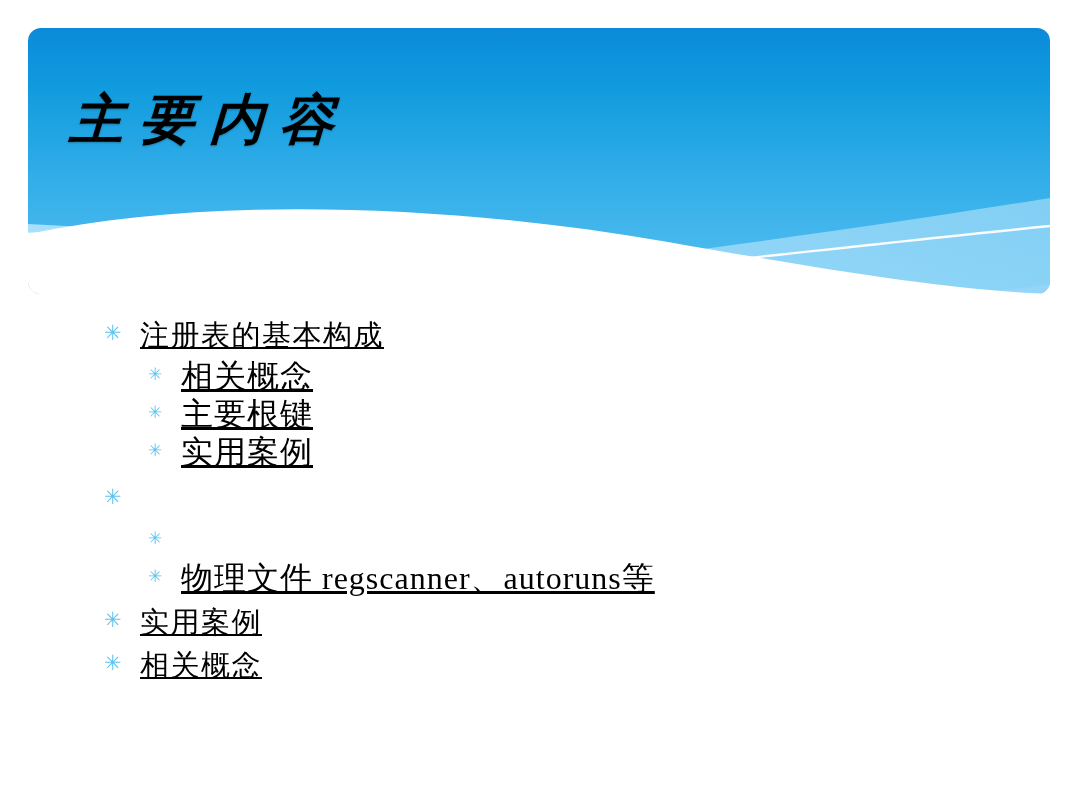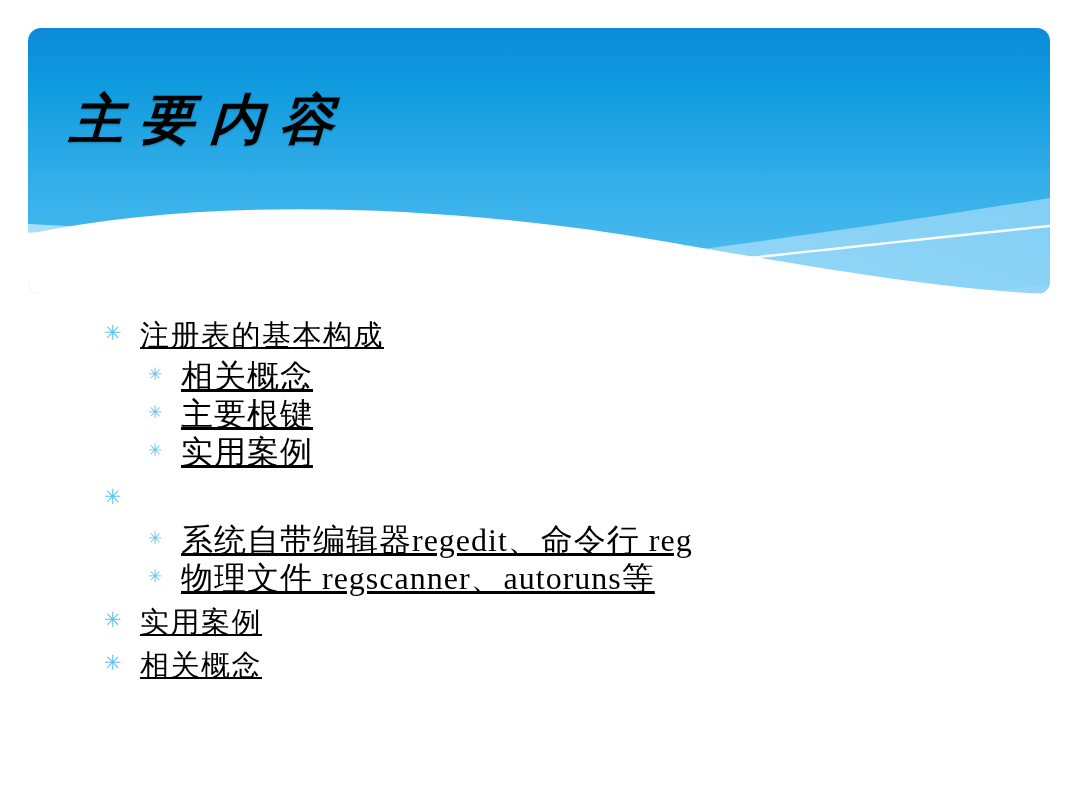--- a/index.html
+++ b/index.html
@@ -184,21 +184,20 @@
       <span class="bullet-text">实用案例</span>
     </div>
 
     <div class="spacer-1"></div>
 
     <div class="bullet-row lvl1">
       <span class="bullet-mark">✳</span>
     </div>
     <div class="bullet-row lvl2">
       <span class="bullet-mark">✳</span>
-      <span class="bullet-text">系统自带编辑器regedit、命令行 reg</span>
     </div>
     <div class="bullet-row lvl2">
       <span class="bullet-mark">✳</span>
       <span class="bullet-text">物理文件 regscanner、autoruns等</span>
     </div>
 
     <div class="spacer-2"></div>
 
     <div class="bullet-row lvl1">
       <span class="bullet-mark">✳</span>

